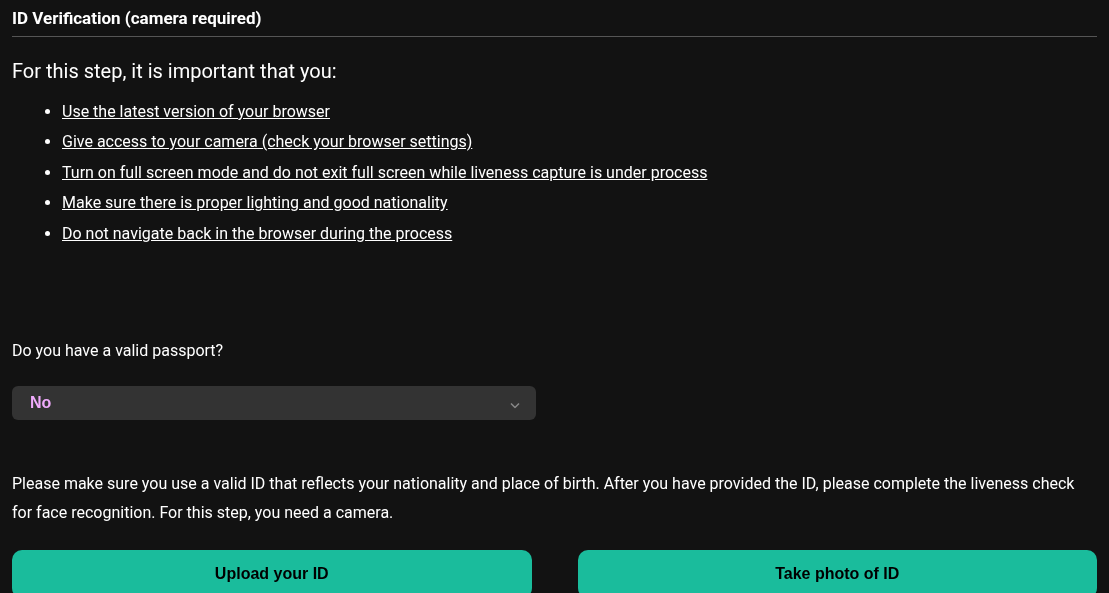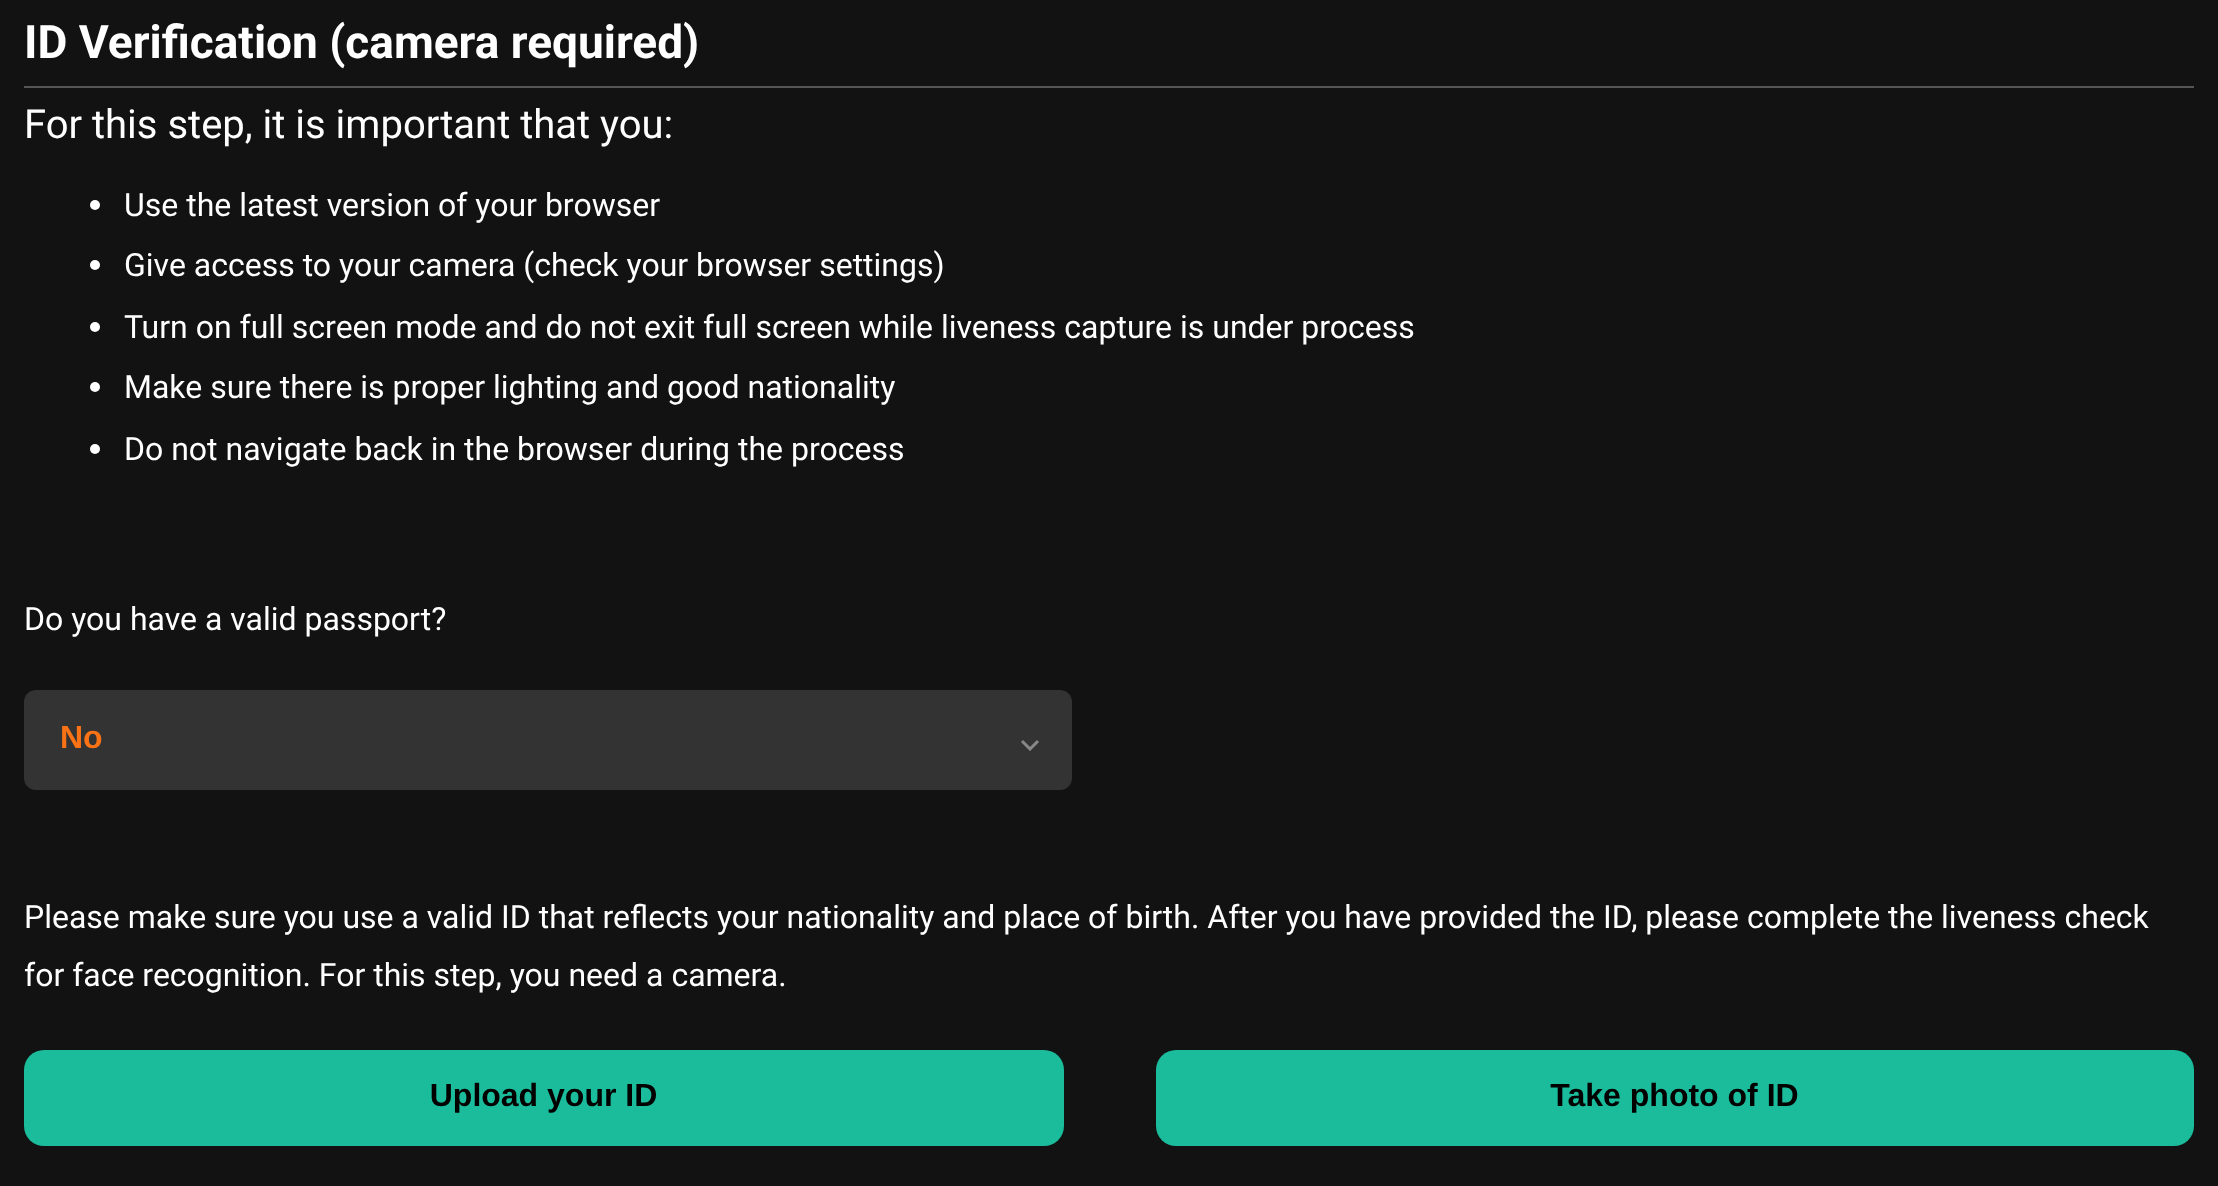--- a/index.html
+++ b/index.html
@@ -10,55 +10,56 @@
     body {
       background-color: #121212;
       color: #ffffff;
       font-family: -apple-system, BlinkMacSystemFont, "Segoe UI", Roboto, Helvetica, Arial, sans-serif;
       width: 1109px;
       height: 593px;
       padding: 8px 12px;
       overflow: hidden;
     }
     .page-title {
-      font-size: 23px;
+      font-size: 17px;
       font-weight: 700;
       padding-bottom: 8px;
       border-bottom: 1px solid #555;
-      margin-bottom: 6px;
+      margin-bottom: 22px;
     }
     .intro-text {
       font-size: 20px;
       margin-bottom: 14px;
     }
     .instructions-list {
       list-style: disc;
       padding-left: 50px;
-      margin-bottom: 60px;
+      margin-bottom: 92px;
+      text-decoration: underline;
     }
     .instructions-list li {
       font-size: 16px;
       line-height: 1.9;
     }
     .question-label {
       font-size: 16px;
       margin-bottom: 26px;
     }
     .select-wrapper {
       position: relative;
       width: 524px;
       margin-bottom: 50px;
     }
     .select-control {
       width: 100%;
-      height: 50px;
+      height: 34px;
       background-color: #333333;
       border: none;
       border-radius: 6px;
-      color: #f97316;
+      color: #f0abfc;
       font-size: 16px;
       font-weight: 600;
       padding: 0 18px;
       appearance: none;
       -webkit-appearance: none;
       cursor: pointer;
       text-align: left;
       position: relative;
     }
     .caret-icon {

